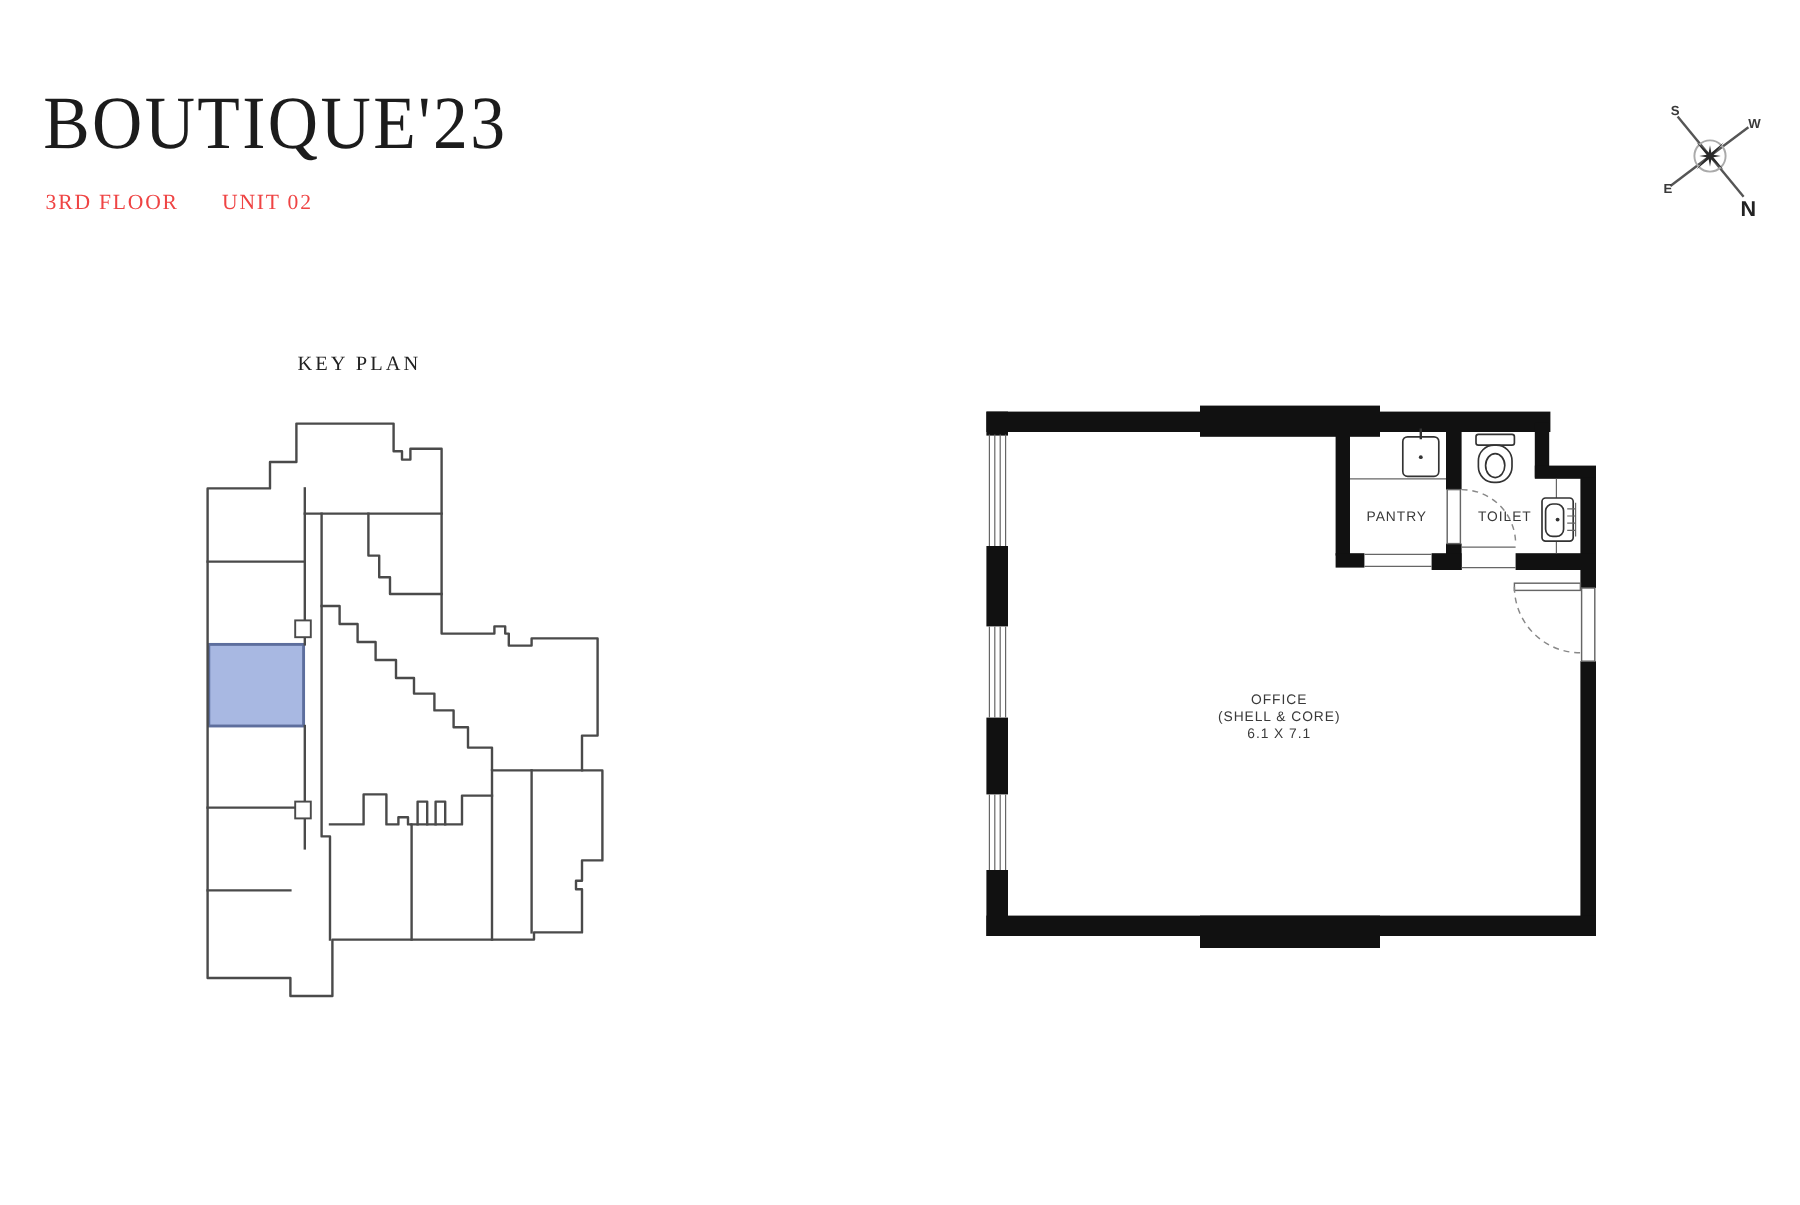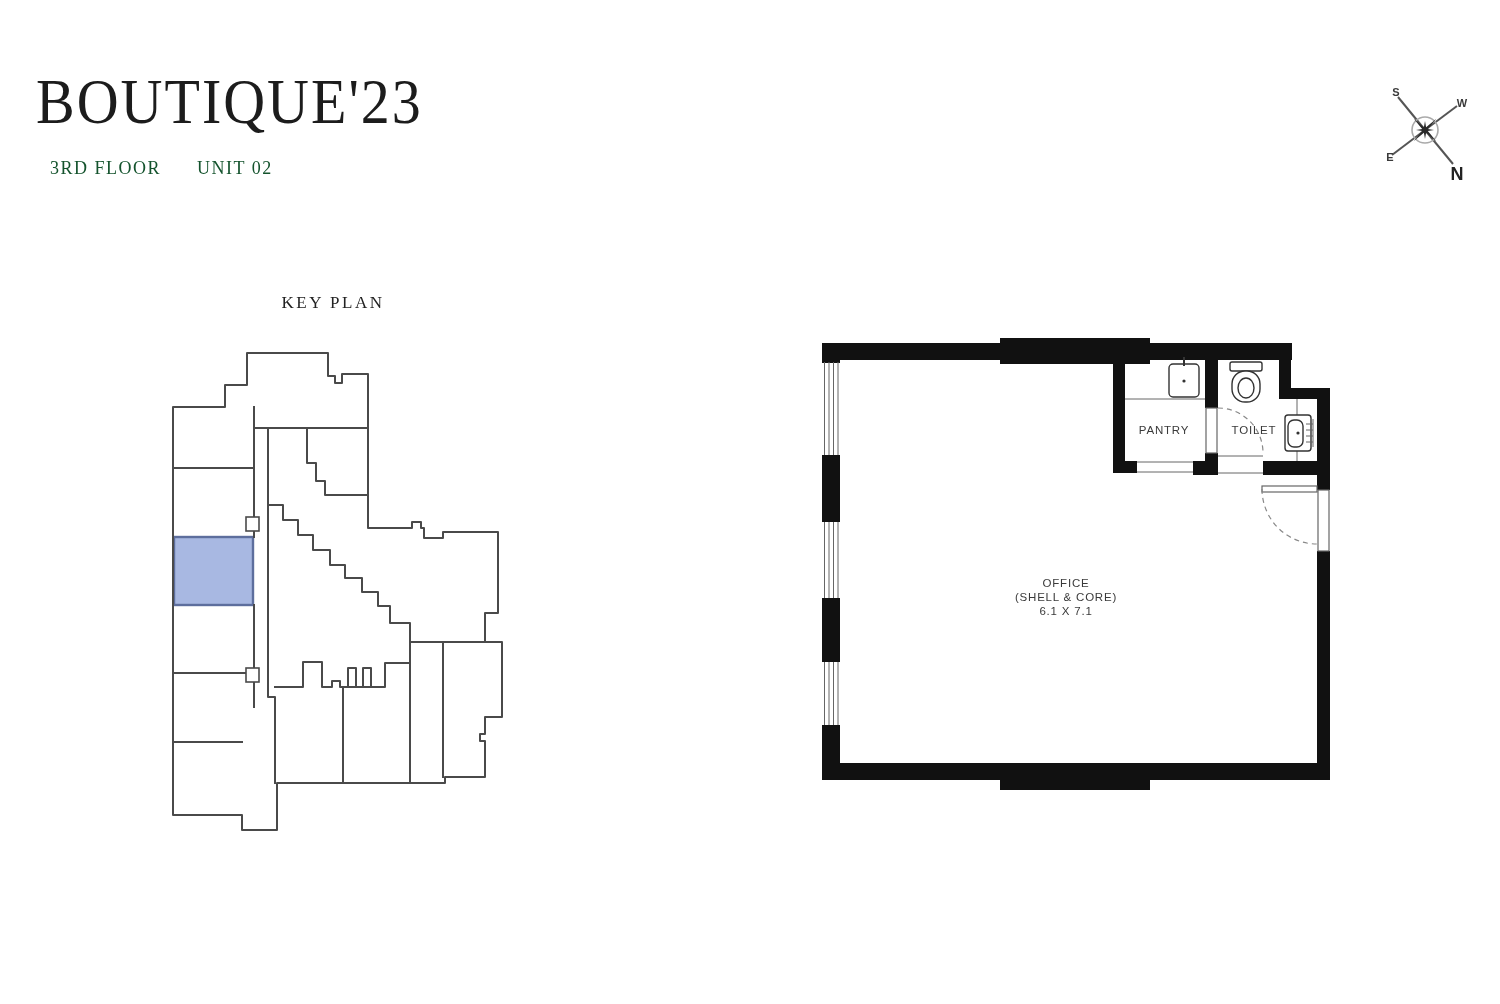--- a/index.html
+++ b/index.html
@@ -16,31 +16,31 @@
     left:36px; top:66px;
     font-size:58px;
     letter-spacing:2px;
     color:#1c1c1c;
     font-weight:400;
     transform:scaleY(1.08);
     transform-origin:top left;
     white-space:nowrap;
   }
   #subtitle{
-    left:50px; top:158px;
+    left:38px; top:158px;
     font-size:18px;
     letter-spacing:1.5px;
-    color:#14532d;
+    color:#ef4444;
     white-space:nowrap;
   }
   #subtitle .unit{margin-left:36px;}
   
   #keyplan-title{
     left:248px; top:293px; width:170px;
-    text-align:center;
+    text-align:left;
     font-size:17px;
     letter-spacing:2.5px;
     color:#222;
   }
   svg text{
     font-family:"Liberation Sans", sans-serif;
   }
   .plan-label{
     font-size:11.5px;
     letter-spacing:0.8px;

